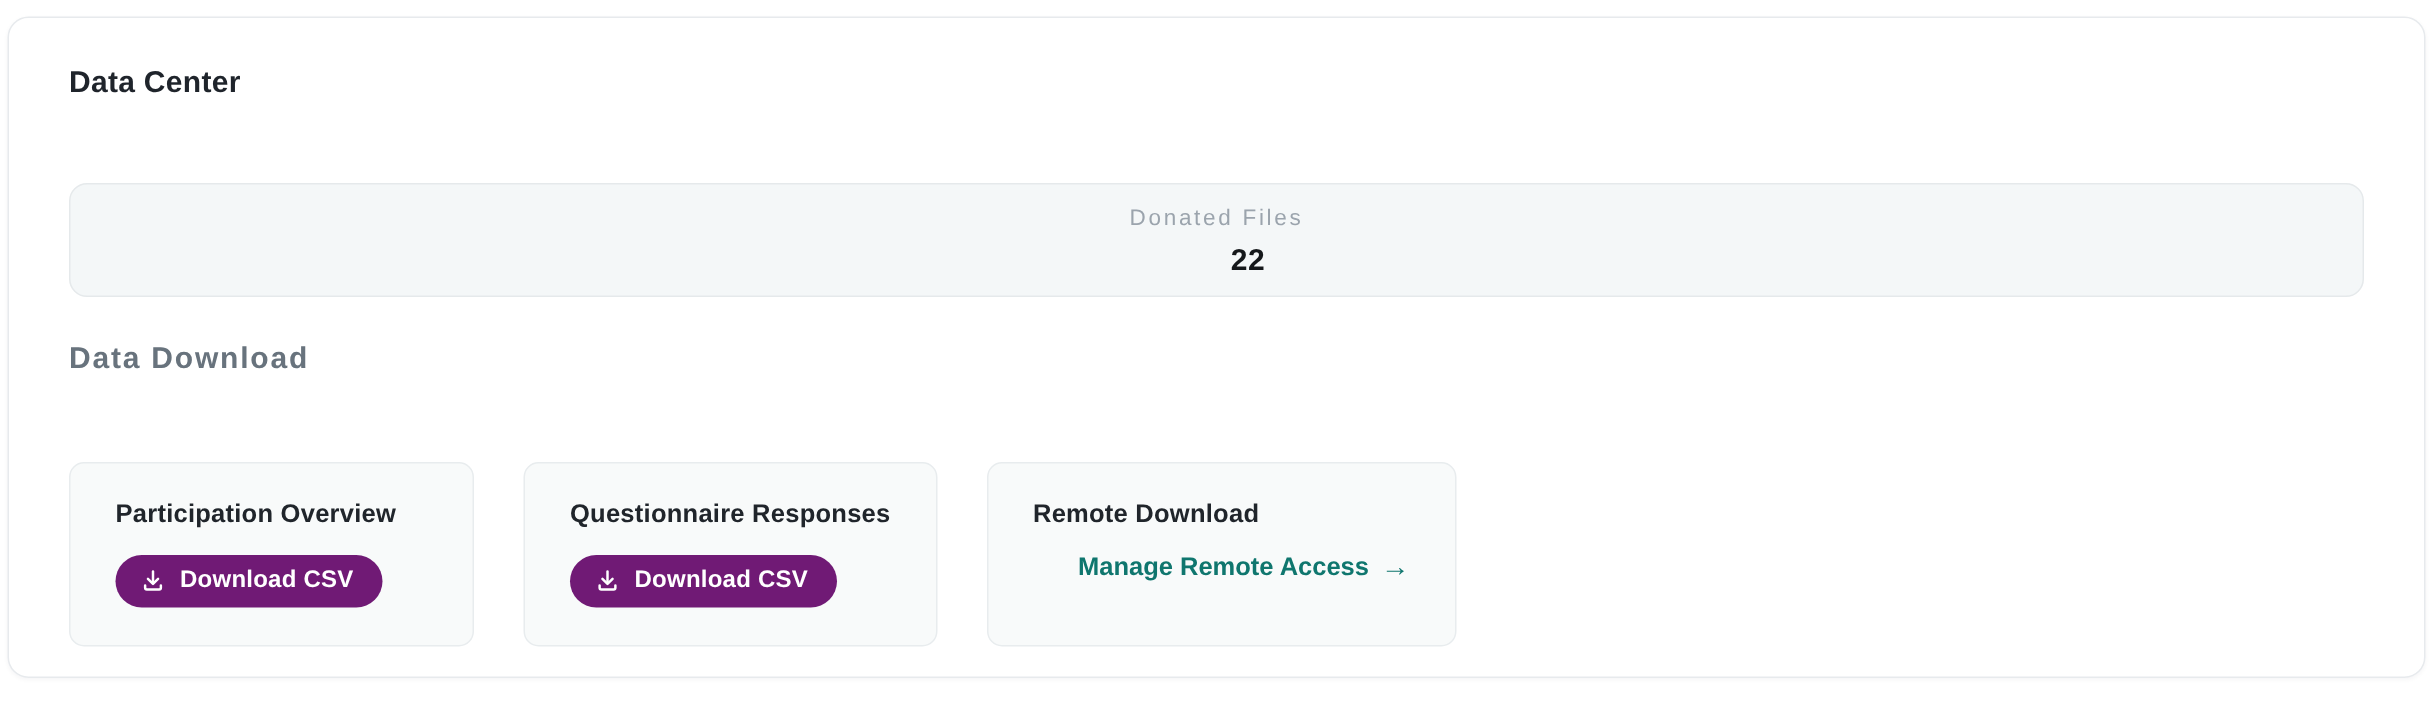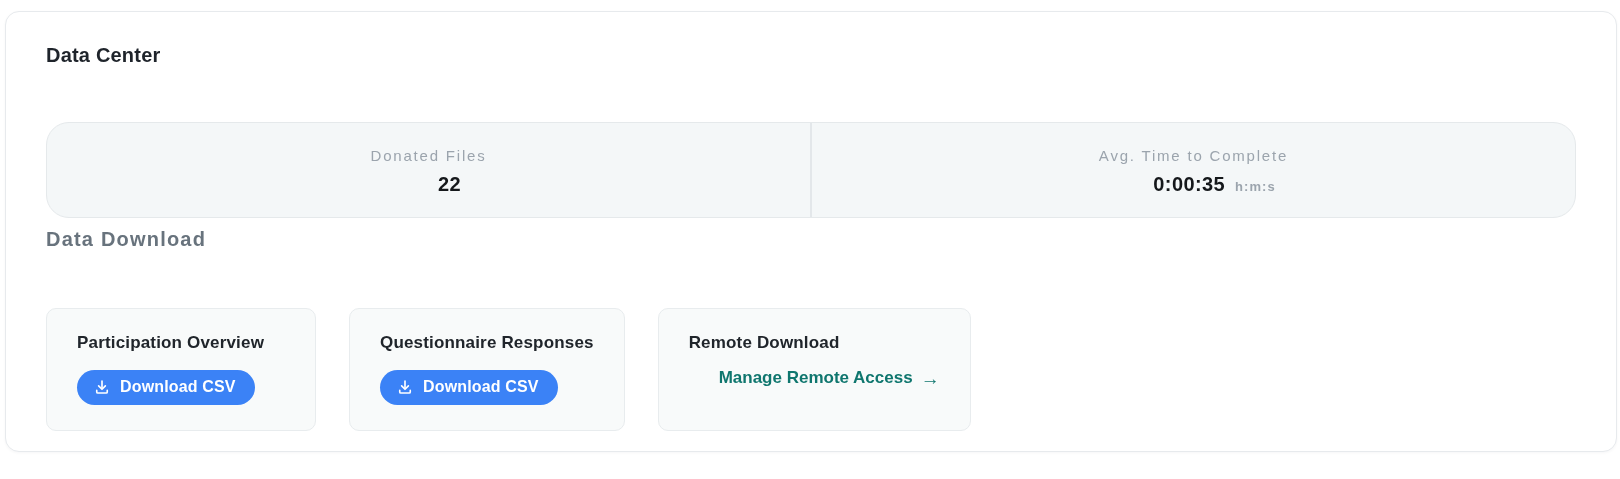--- a/index.html
+++ b/index.html
@@ -13,22 +13,22 @@
     padding:0 40px;
   }
 
   .page-title {
     position:absolute; left:40px; top:32px;
     font-size:20px; font-weight:700; color:#1f242b; letter-spacing:.01em;
   }
 
   
   .stats-bar {
-    position:absolute; left:40px; top:110px; right:40px; height:96px;
-    background:#f4f7f8; border:1px solid #e5e9eb; border-radius:23px;
+    position:absolute; left:40px; top:110px; right:40px; height:76px;
+    background:#f4f7f8; border:1px solid #e5e9eb; border-radius:12px;
     display:flex; overflow:hidden;
   }
   .stat-cell {
     flex:1 1 0; display:flex; flex-direction:column; align-items:center;
     justify-content:center; gap:9px; padding-top:2px;
   }
   .stat-cell + .stat-cell { border-left:2px solid #e3e7ea; }
   .stat-label {
     font-size:15px; font-weight:500; color:#9ba4ad; letter-spacing:.12em;
     white-space:nowrap;
@@ -47,21 +47,21 @@
     display:flex; gap:33px; align-items:stretch;
   }
   .card {
     background:#f8fafa; border:1px solid #e8ecee; border-radius:10px;
     height:123px; padding:24px 30px 0 30px; min-width:270px;margin-top:28px;
   }
   .card-title { font-size:17px; font-weight:700; color:#20252b; letter-spacing:.01em; }
 
   .download-btn {
     margin-top:17px; display:inline-flex; align-items:center; gap:9px;
-    background:#3b82f6; color:#ffffff; border:none; border-radius:18px;
+    background:#701a75; color:#ffffff; border:none; border-radius:18px;
     padding:8px 19px 9px 16px; font-family:inherit;
     font-size:16px; font-weight:700; letter-spacing:.01em; cursor:pointer;
   }
   .download-btn svg { display:block; }
 
   .manage-link {
     margin-top:15px; display:inline-flex; align-items:center; gap:8px;
     font-size:17px; font-weight:600; color:#0f766e; text-decoration:none;
     cursor:pointer;
     padding-left:30px;
@@ -72,27 +72,20 @@
 <body>
 
 <div class="panel">
 
   <div class="page-title">Data Center</div>
 
   <div class="stats-bar">
     <div class="stat-cell">
       <div class="stat-label">Donated Files</div>
       <div class="stat-value">22</div>
-    </div>
-    <div class="stat-cell">
-      <div class="stat-label">Avg. Time to Complete</div>
-      <div class="stat-value-row">
-        <span class="stat-value">0:00:35</span>
-        <span class="stat-unit">h:m:s</span>
-      </div>
     </div>
   </div>
 
   <div class="section-title">Data Download</div>
 
   <div class="cards-row">
 
     <div class="card">
       <div class="card-title">Participation Overview</div>
       <button class="download-btn">

